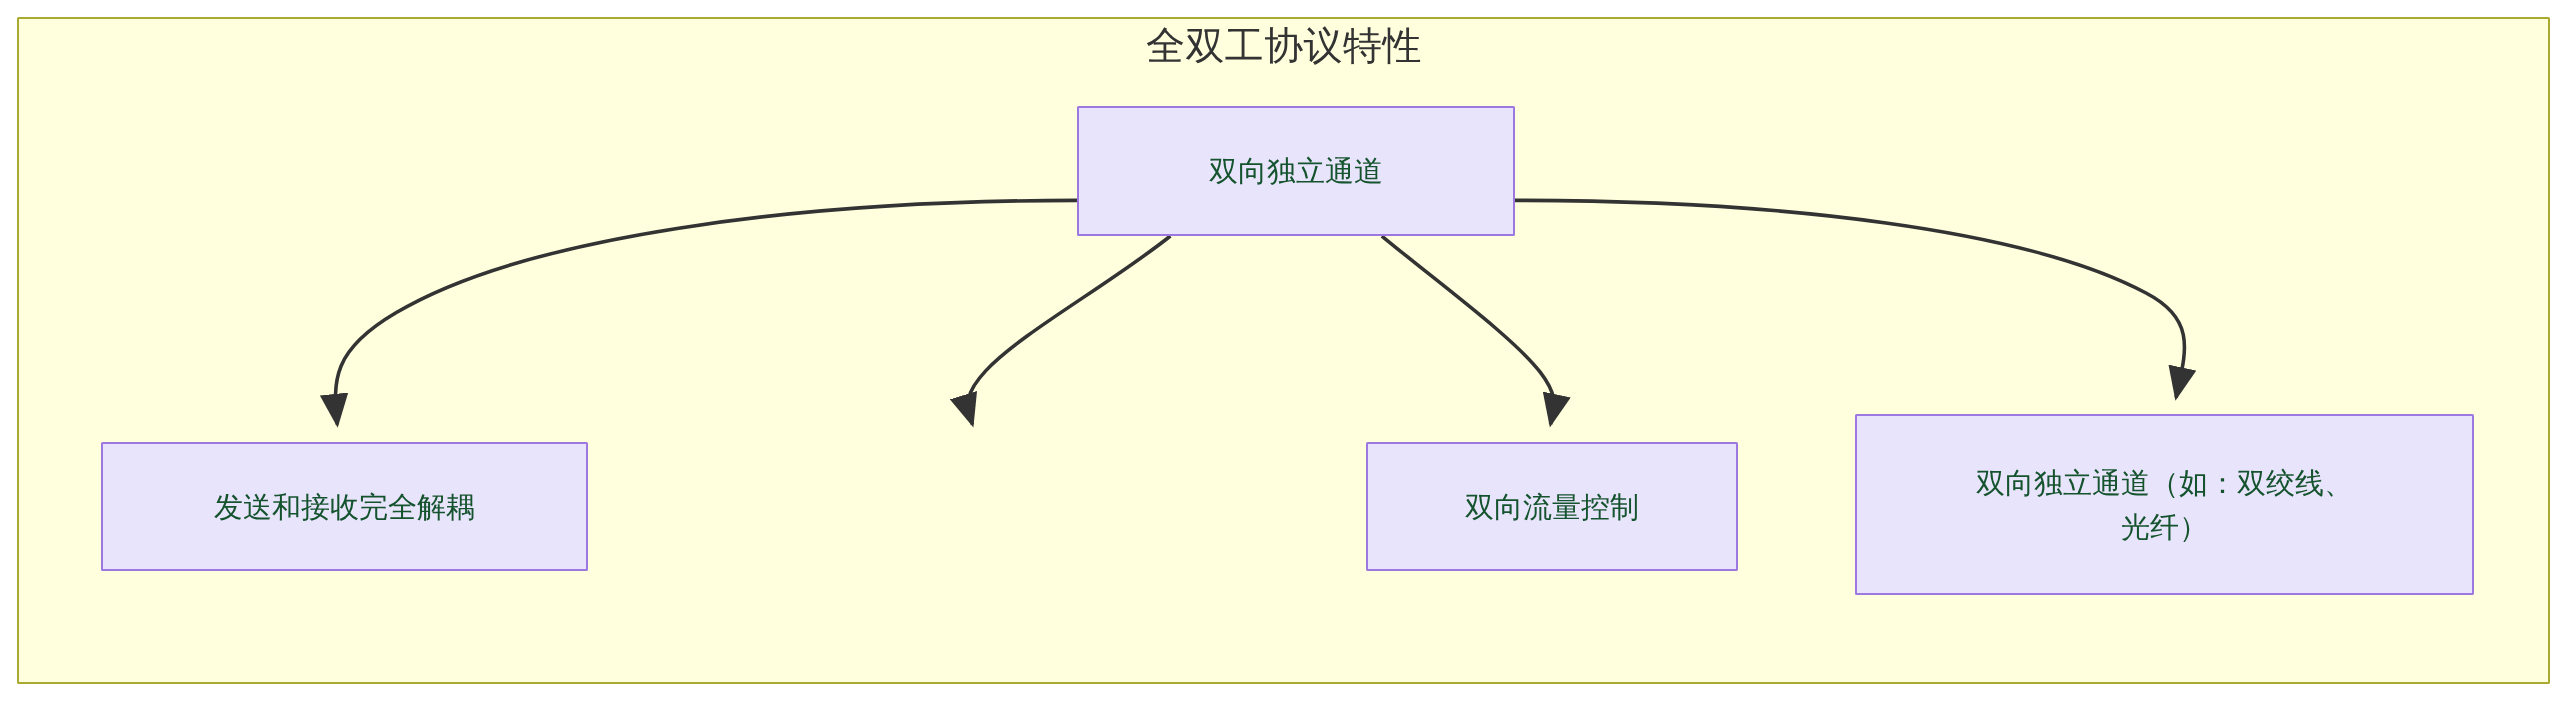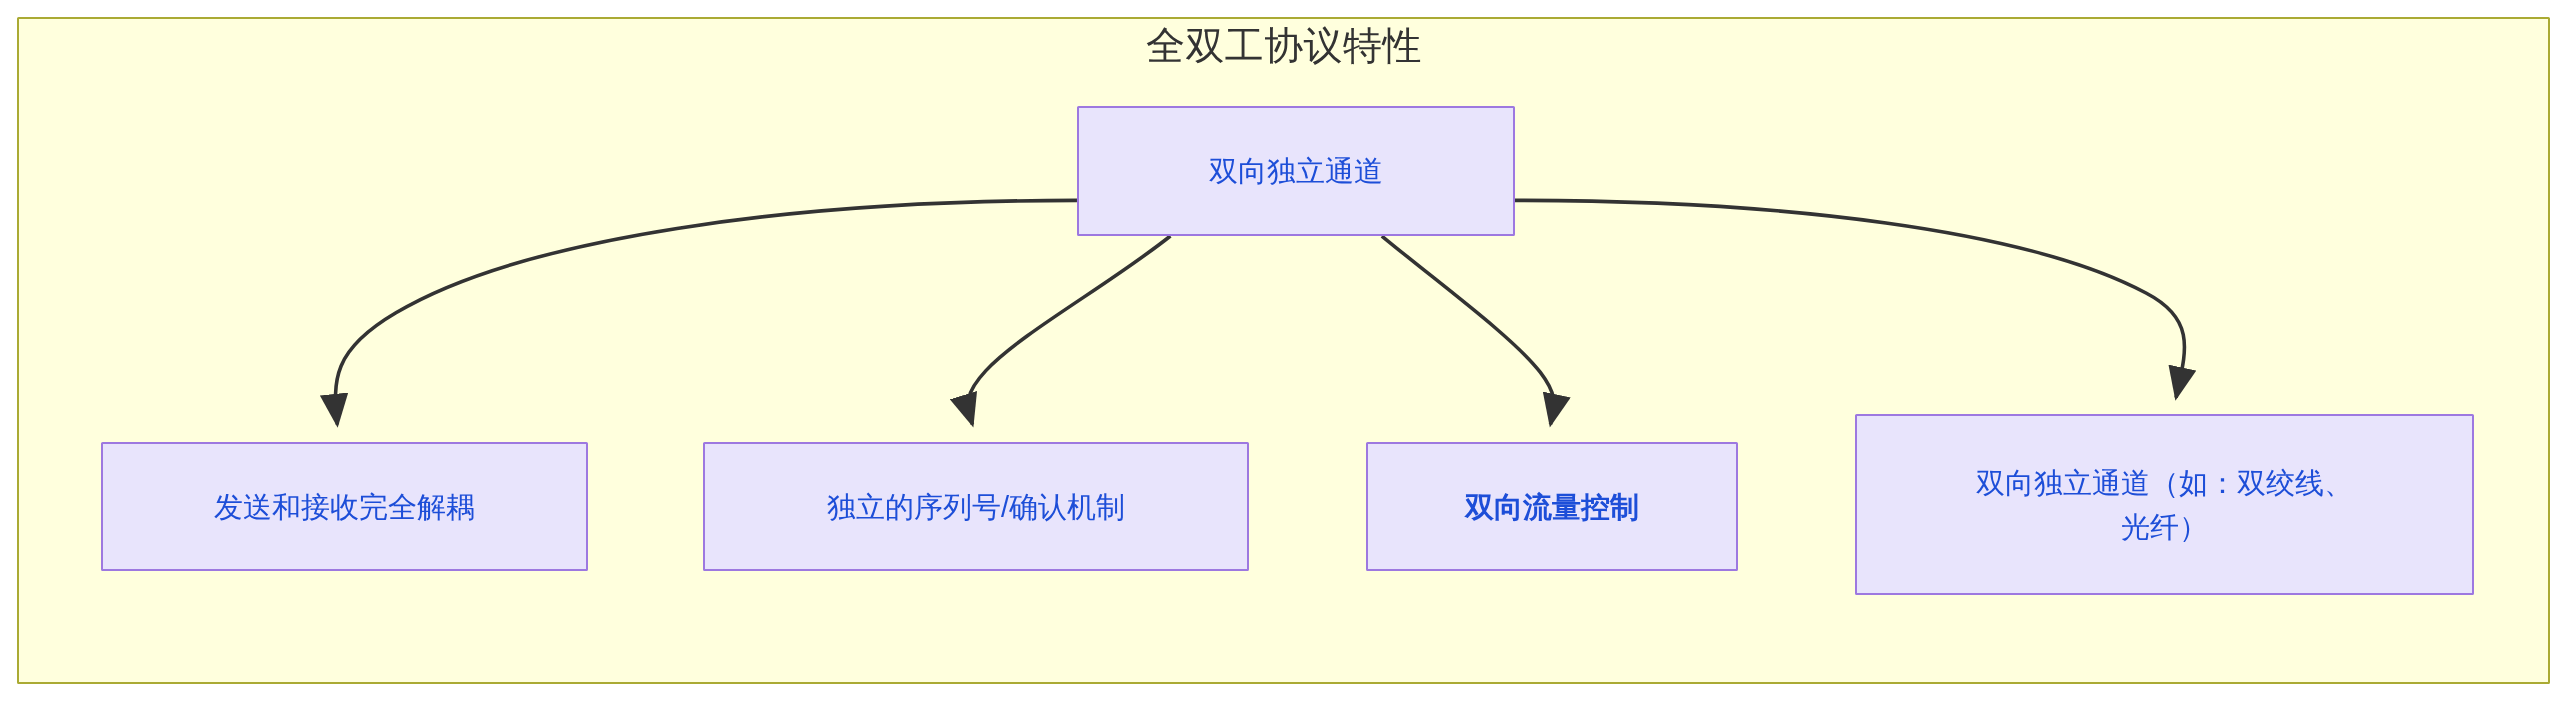--- a/index.html
+++ b/index.html
@@ -67,34 +67,34 @@
   .node {
     position: absolute;
     box-sizing: border-box;
     background: #e8e4fc;
     border: 2.4px solid #9d78e0;
     border-radius: 1.6px;
     display: flex;
     align-items: center;
     justify-content: center;
     text-align: center;
-    color: #1d4ed8;
+    color: #14532d;
     font-size: 29px;
     line-height: 44px;
   }
   .node .label {
     display: block;
     padding: 0 12.7px;
     white-space: pre-line;
   }
 
   .node-root  { left: 1077px; top: 106px; width: 438px; height: 130px; }
   .node-leaf1 { left: 101px;  top: 442px; width: 487px; height: 129px; text-align: center; }
   .node-leaf2 { left: 703px;  top: 442px; width: 546px; height: 129px; }
-  .node-leaf3 { left: 1366px; top: 442px; width: 372px; height: 129px; font-weight: bold; }
+  .node-leaf3 { left: 1366px; top: 442px; width: 372px; height: 129px; }
   .node-leaf4 { left: 1855px; top: 414px; width: 619px; height: 181px; }
 </style>
 </head>
 <body>
 
 <div id="stage">
 
   <div class="cluster">
     <div class="cluster-title">全双工协议特性</div>
   </div>
@@ -116,23 +116,20 @@
   </svg>
 
   <div class="node node-root">
     <span class="label">双向独立通道</span>
   </div>
 
   <div class="node node-leaf1">
     <span class="label">发送和接收完全解耦</span>
   </div>
 
-  <div class="node node-leaf2">
-    <span class="label">独立的序列号/确认机制</span>
-  </div>
 
   <div class="node node-leaf3">
     <span class="label">双向流量控制</span>
   </div>
 
   <div class="node node-leaf4">
     <span class="label">双向独立通道（如：双绞线、
 光纤）</span>
   </div>
 

